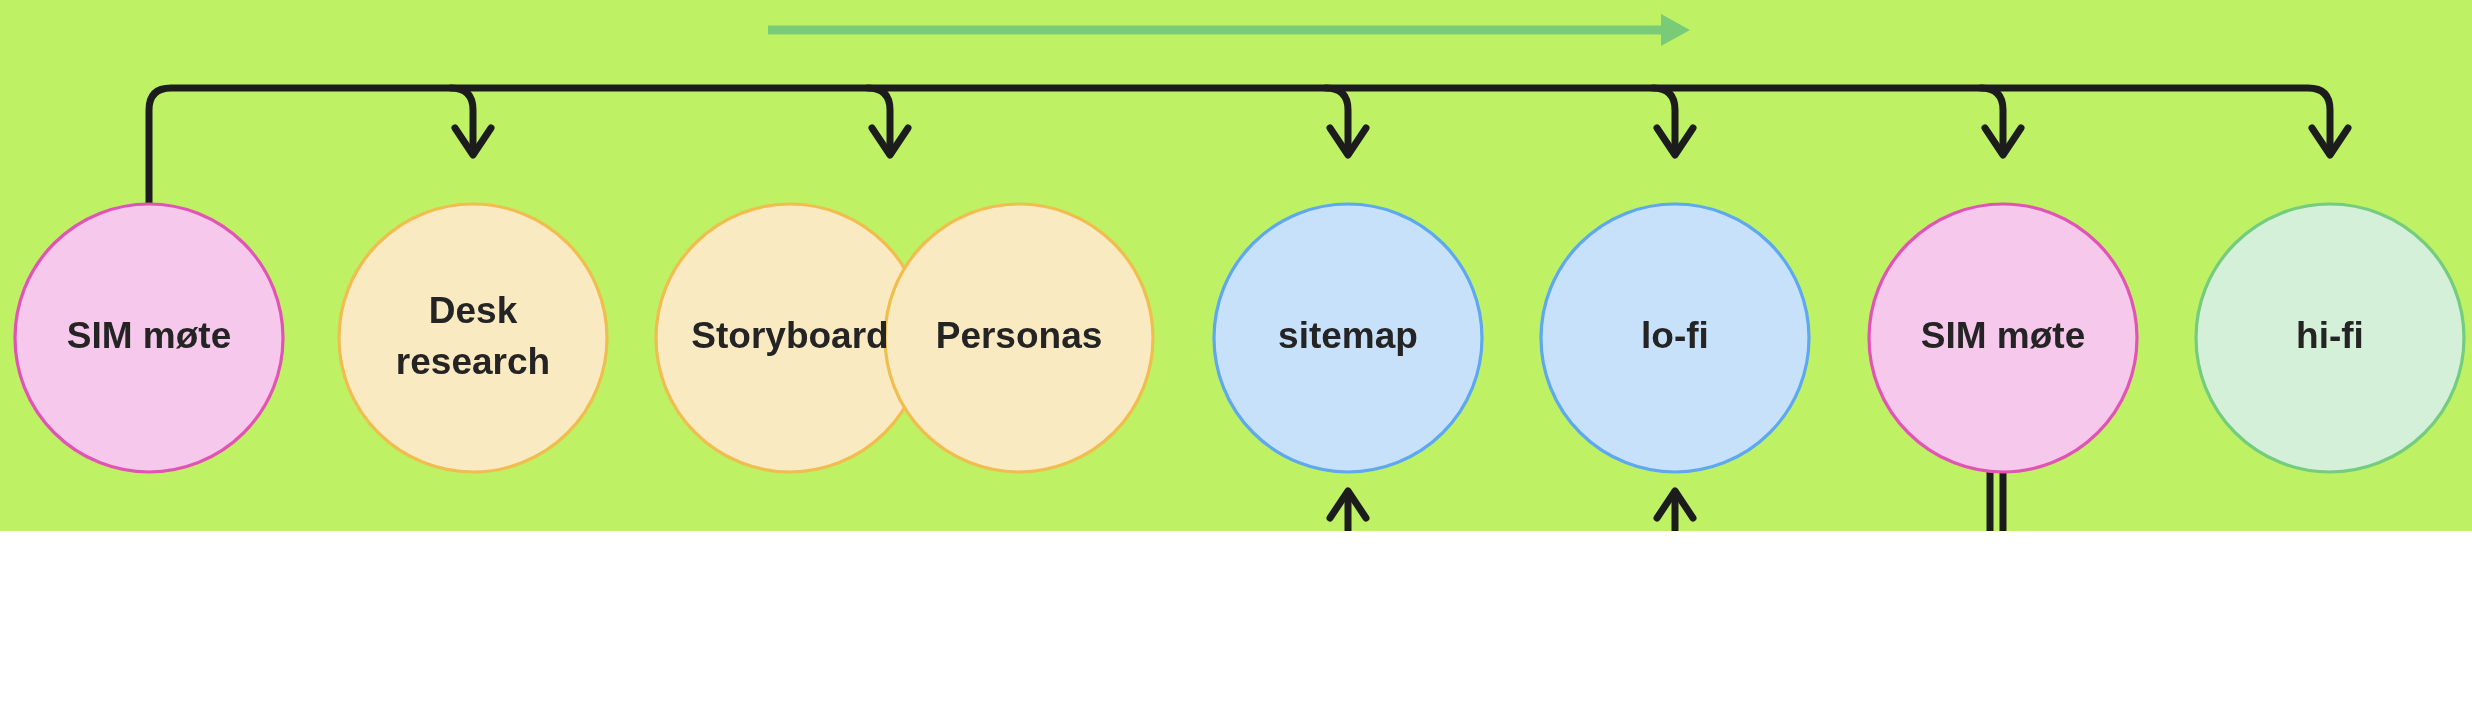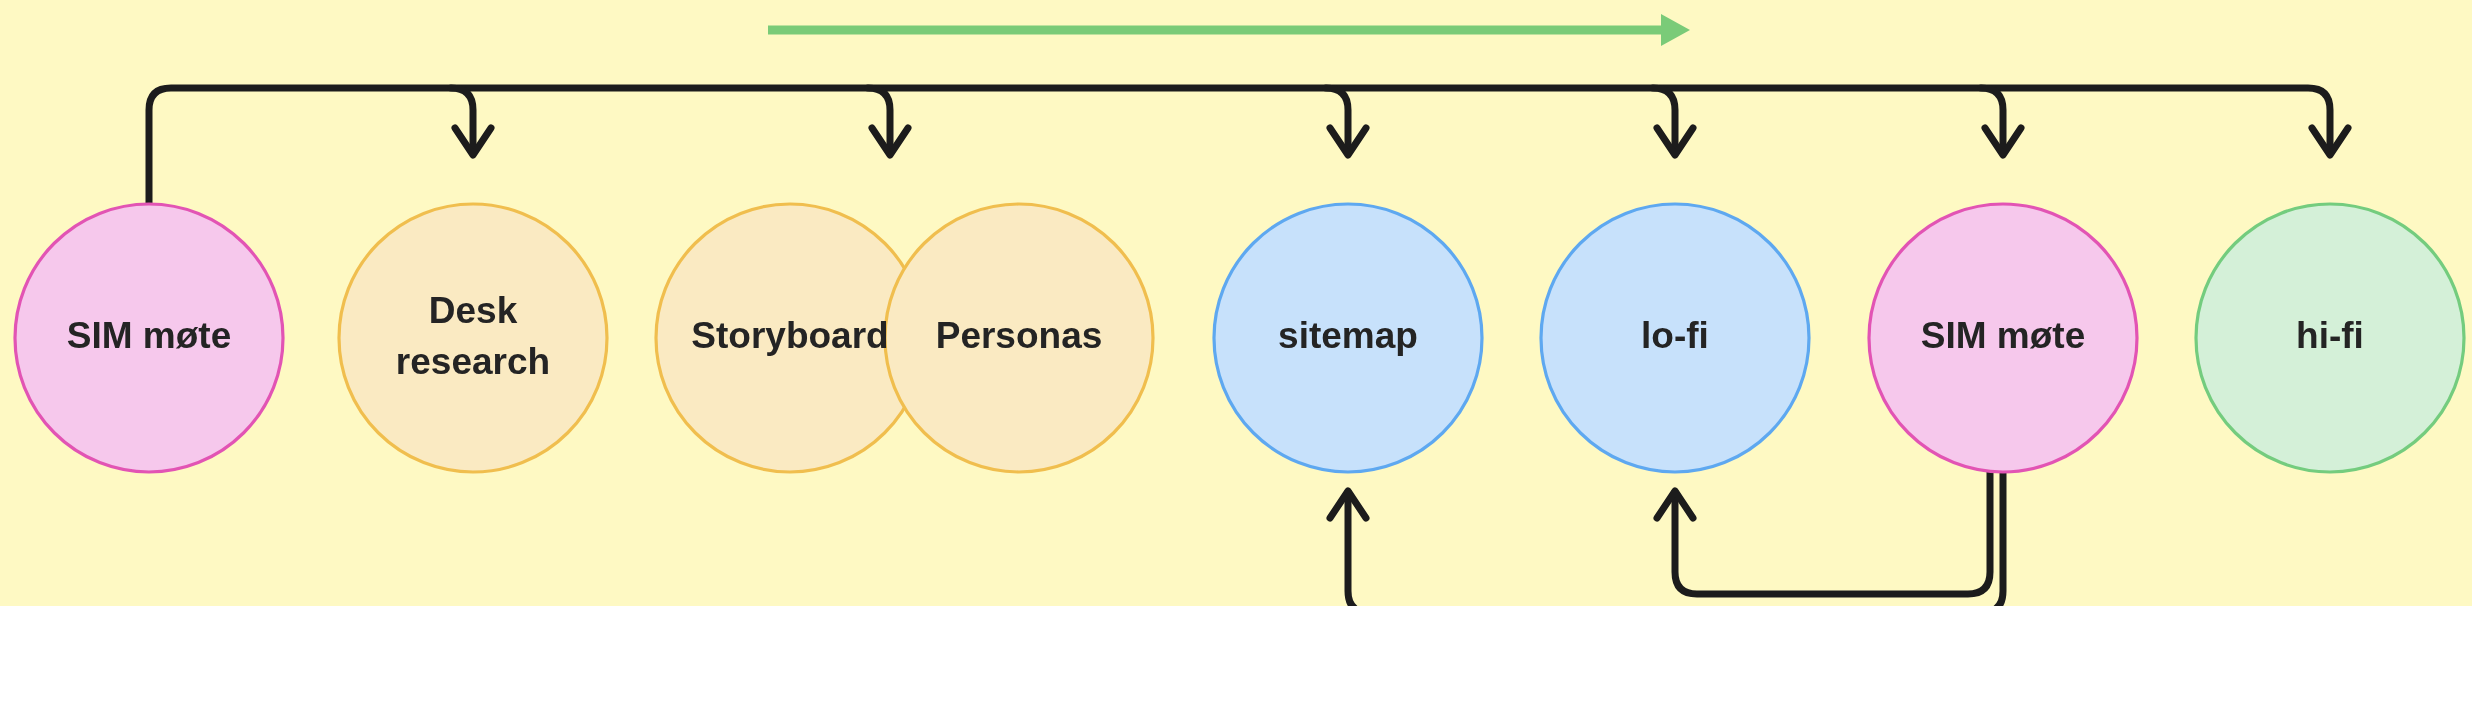--- a/index.html
+++ b/index.html
@@ -7,22 +7,22 @@
     margin: 0;
     padding: 0;
     background: #ffffff;
   }
   body {
     font-family: "Liberation Sans", sans-serif;
   }
   #diagram-root {
     position: relative;
     width: 2472px;
-    height: 606px;
-    background: #fef9c3;
+    height: 531px;
+    background: #bef264;
     overflow: hidden;
   }
   #flow-svg {
     position: absolute;
     left: 0;
     top: 0;
     width: 2472px;
     height: 714px;
   }
   .node-label {

